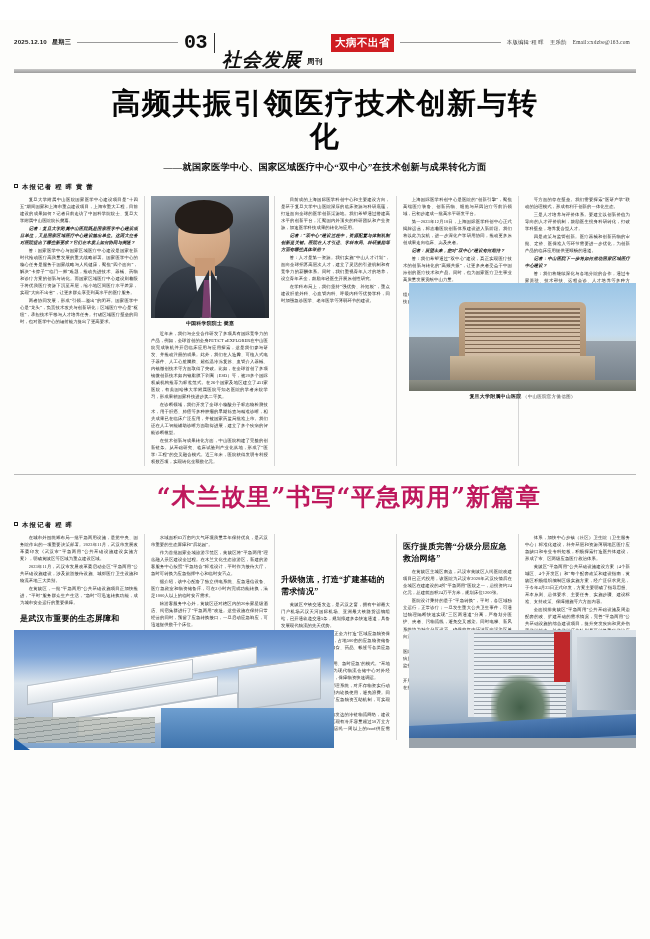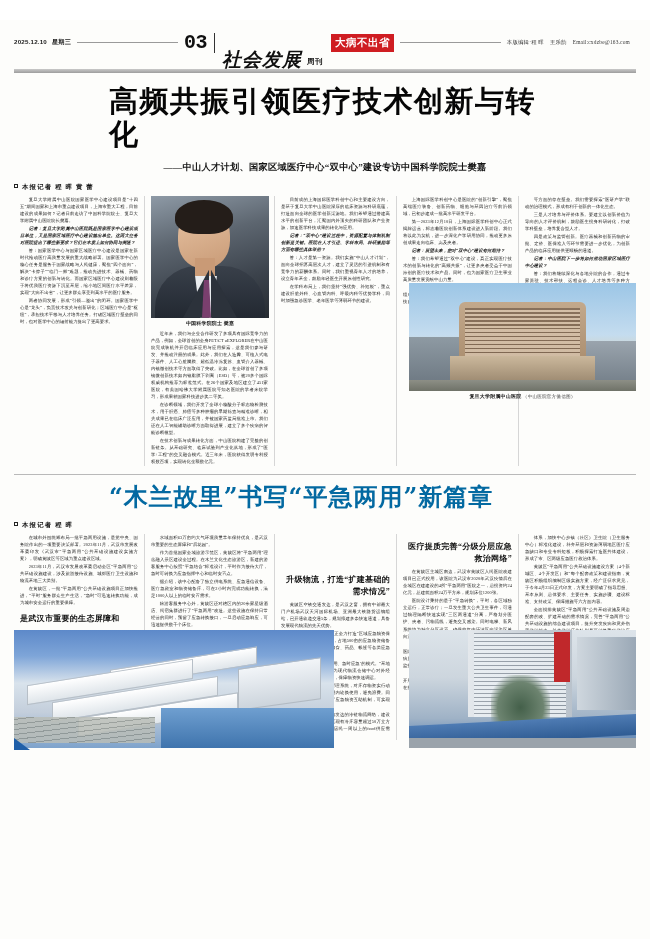--- a/index.html
+++ b/index.html
@@ -105,22 +105,22 @@
   .mast-editors span { margin-right: 6px; }
   .mast-bar {
     margin: 3px 14px 0 14px;
     height: 4px;
     background: linear-gradient(to bottom, #c9c9c9, #9d9d9d);
   }
 
   
   .article1 { margin: 14px 14px 0 14px; position: relative; }
   .headline1 {
-    text-align: left;
-    font-family: Liberation Mono, monospace;
+    text-align: center;
+    font-family: Liberation Sans, sans-serif;
     font-size: 29px;
     font-weight: bold;
     letter-spacing: 1.5px;
     color: #060606;
     line-height: 1.15;
     padding: 0 95px;
   }
   .subhead1 {
     text-align: center;
     font-size: 9.2px;
@@ -289,31 +289,31 @@
     background: linear-gradient(180deg,#8d8f86,#6f7268);
   }
 
   
   .sep-rule {
     margin: 8px 14px 0 14px;
     border-top: 1px solid #b9b9b9;
   }
   .article2 { margin: 8px 14px 0 14px; position: relative; }
   .headline2 {
-    text-align: left;
+    text-align: right;
     font-family: "DejaVu Serif", serif;
     font-size: 24px;
     font-weight: bold;
     letter-spacing: 1px;
-    color: #0369a1;
+    color: #be185d;
     padding: 0 95px;
     line-height: 1.2;
   }
   .subsec {
-    text-align: right;
+    text-align: left;
     font-size: 8px;
     font-weight: bold;
     color: #111;
     margin: 7px 0 4px 0;
     line-height: 1.45;
     letter-spacing: .3px;
   }
   .subsec.left { text-align: left; }
 
   
@@ -426,21 +426,21 @@
     </div>
     <div class="mast-rule-right"></div>
     <div class="mast-editors">
       <span>本版编辑·程 晖</span><span>王乐韵</span><span>Email:cxdzbe@163.com</span>
     </div>
   </div>
   <div class="mast-bar"></div>
 
   <div class="article1">
     <div class="headline1">高频共振引领医疗技术创新与转化</div>
-    <div class="subhead1">——中山人才计划、国家区域医疗中心“双中心”建设专访中国科学院院士樊嘉</div>
+    <div class="subhead1">——就国家医学中心、国家区域医疗中心“双中心”在技术创新与成果转化方面</div>
     <div class="byline">
       <span class="sq"></span><span>本报记者 程 晖 黄 蕾</span>
     </div>
 
     <div class="cols">
 
       <div class="col" style="width:130px">
         <p>复旦大学附属中山医院国家医学中心建设项目是“十四五”期间国家和上海市重点建设项目，上海市重大工程，目前建设的成果如何？记者日前走访了中国科学院院士、复旦大学附属中山医院院长樊嘉。</p>
         <p class="qa-q">记者：复旦大学附属中山医院既是国家医学中心建设项目单位，又是国家区域医疗中心建设输出单位。这两大任务对医院提出了哪些新要求？它们在本质上如何协同与倒逼？</p>
         <p>答：国家医学中心与国家区域医疗中心建设是国家在新时代推动医疗高质量发展的重大战略部署。国家医学中心的核心任务是服务于国家战略与人民健康，聚焦“四个面向”，解决“卡脖子”“临门一脚”难题，推动先进技术、器械、药物和诊疗方案的创新与转化。而国家区域医疗中心建设则着眼于将优质医疗资源下沉至基层，缩小地区间医疗水平差异，实现“大病不出省”，让更多群众享受到高水平的医疗服务。</p>

